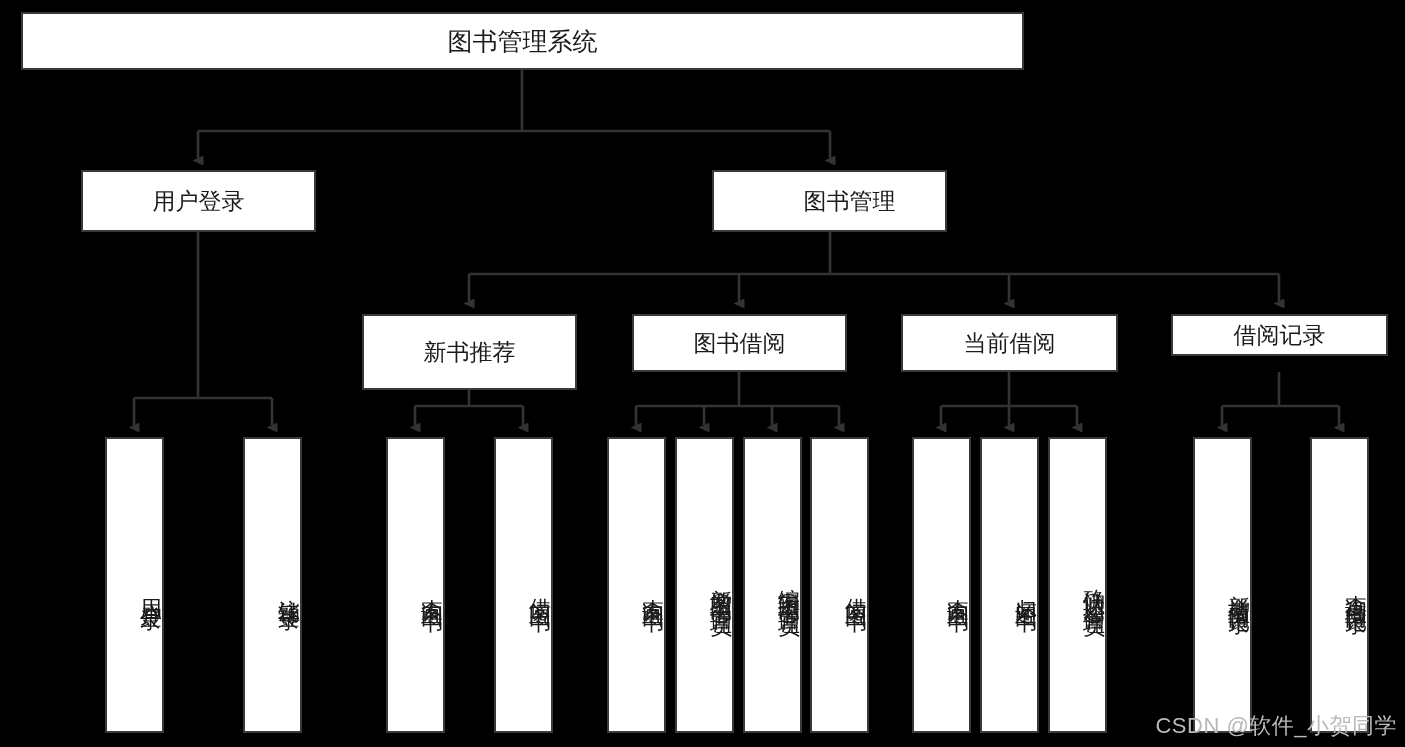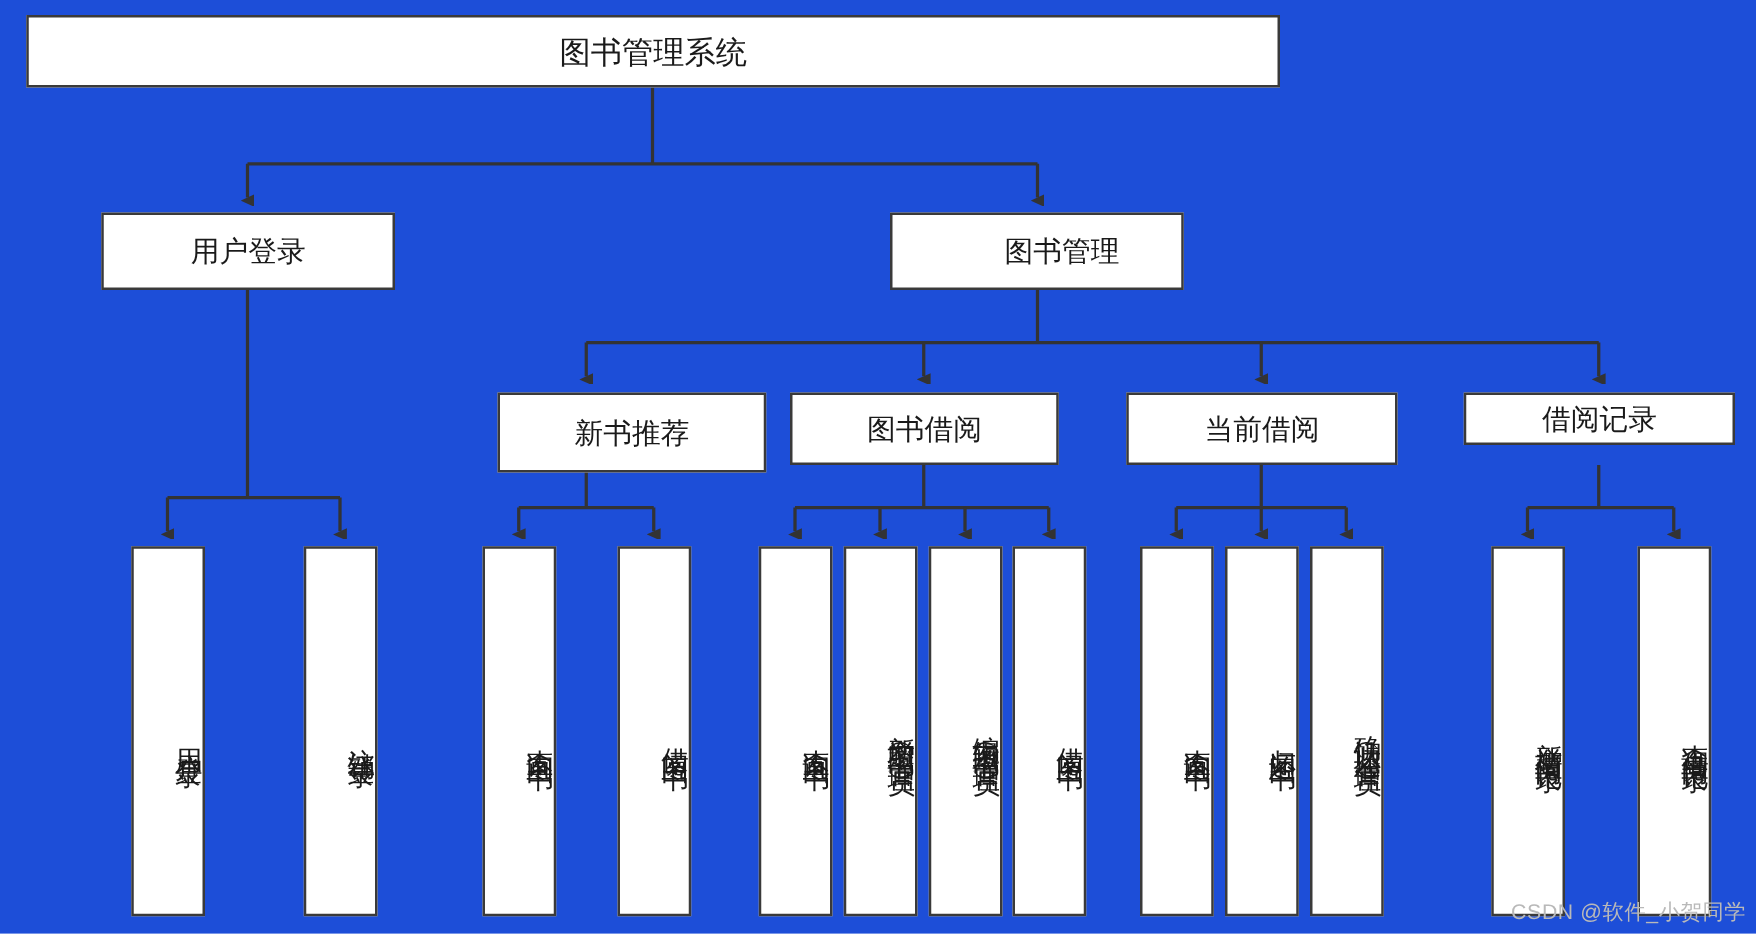--- a/index.html
+++ b/index.html
@@ -7,21 +7,21 @@
     padding: 0;
     background: #ffffff;
   }
   body {
     font-family: "Liberation Sans", "DejaVu Sans", sans-serif;
   }
   #canvas {
     position: relative;
     width: 1405px;
     height: 747px;
-    background: #1d4ed8;
+    background: #000000;
     overflow: hidden;
   }
   .node {
     position: absolute;
     box-sizing: border-box;
     border: 2.5px solid #3a3a3a;
     background: #ffffff;
     display: flex;
     align-items: center;
     justify-content: center;
@@ -53,21 +53,21 @@
     left: 0;
     top: 0;
     width: 1405px;
     height: 747px;
     pointer-events: none;
   }
   .watermark {
     position: absolute;
     right: 8px;
     bottom: 6px;
-    font-size: 17px;
+    font-size: 22px;
     color: #b9b9b9;
     white-space: nowrap;
     letter-spacing: 0.5px;
   }
 </style>
 </head>
 <body>
 
 <div id="canvas">
 
@@ -120,21 +120,21 @@
       <path d="M1339,406 L1339,425" marker-end="url(#arrow)"></path>
     </g>
   </svg>
 
   <div class="node level0" style="left:21px; top:12px; width:1003px; height:58px;">图书管理系统</div>
 
   <div class="node level1" style="left:81px; top:170px; width:235px; height:62px;">用户登录</div>
 
   <div class="node level1" style="left:712px; top:170px; width:235px; height:62px;padding-left:40px;">图书管理</div>
 
-  <div class="node level2" style="left:362px; top:314px; width:215px; height:64px;margin-left:36px;">新书推荐</div>
+  <div class="node level2" style="left:362px; top:314px; width:215px; height:76px;">新书推荐</div>
 
   <div class="node level2" style="left:901px; top:314px; width:217px; height:58px;">当前借阅</div>
 
   <div class="node level2" style="left:632px; top:314px; width:215px; height:58px;">图书借阅</div>
 
   <div class="node level2" style="left:1171px; top:314px; width:217px; height:42px;">借阅记录</div>
 
   <div class="node leaf" style="left:105px; top:437px; width:59px; height:296px;">
     <span class="vtext">用户登录</span>
   </div>

